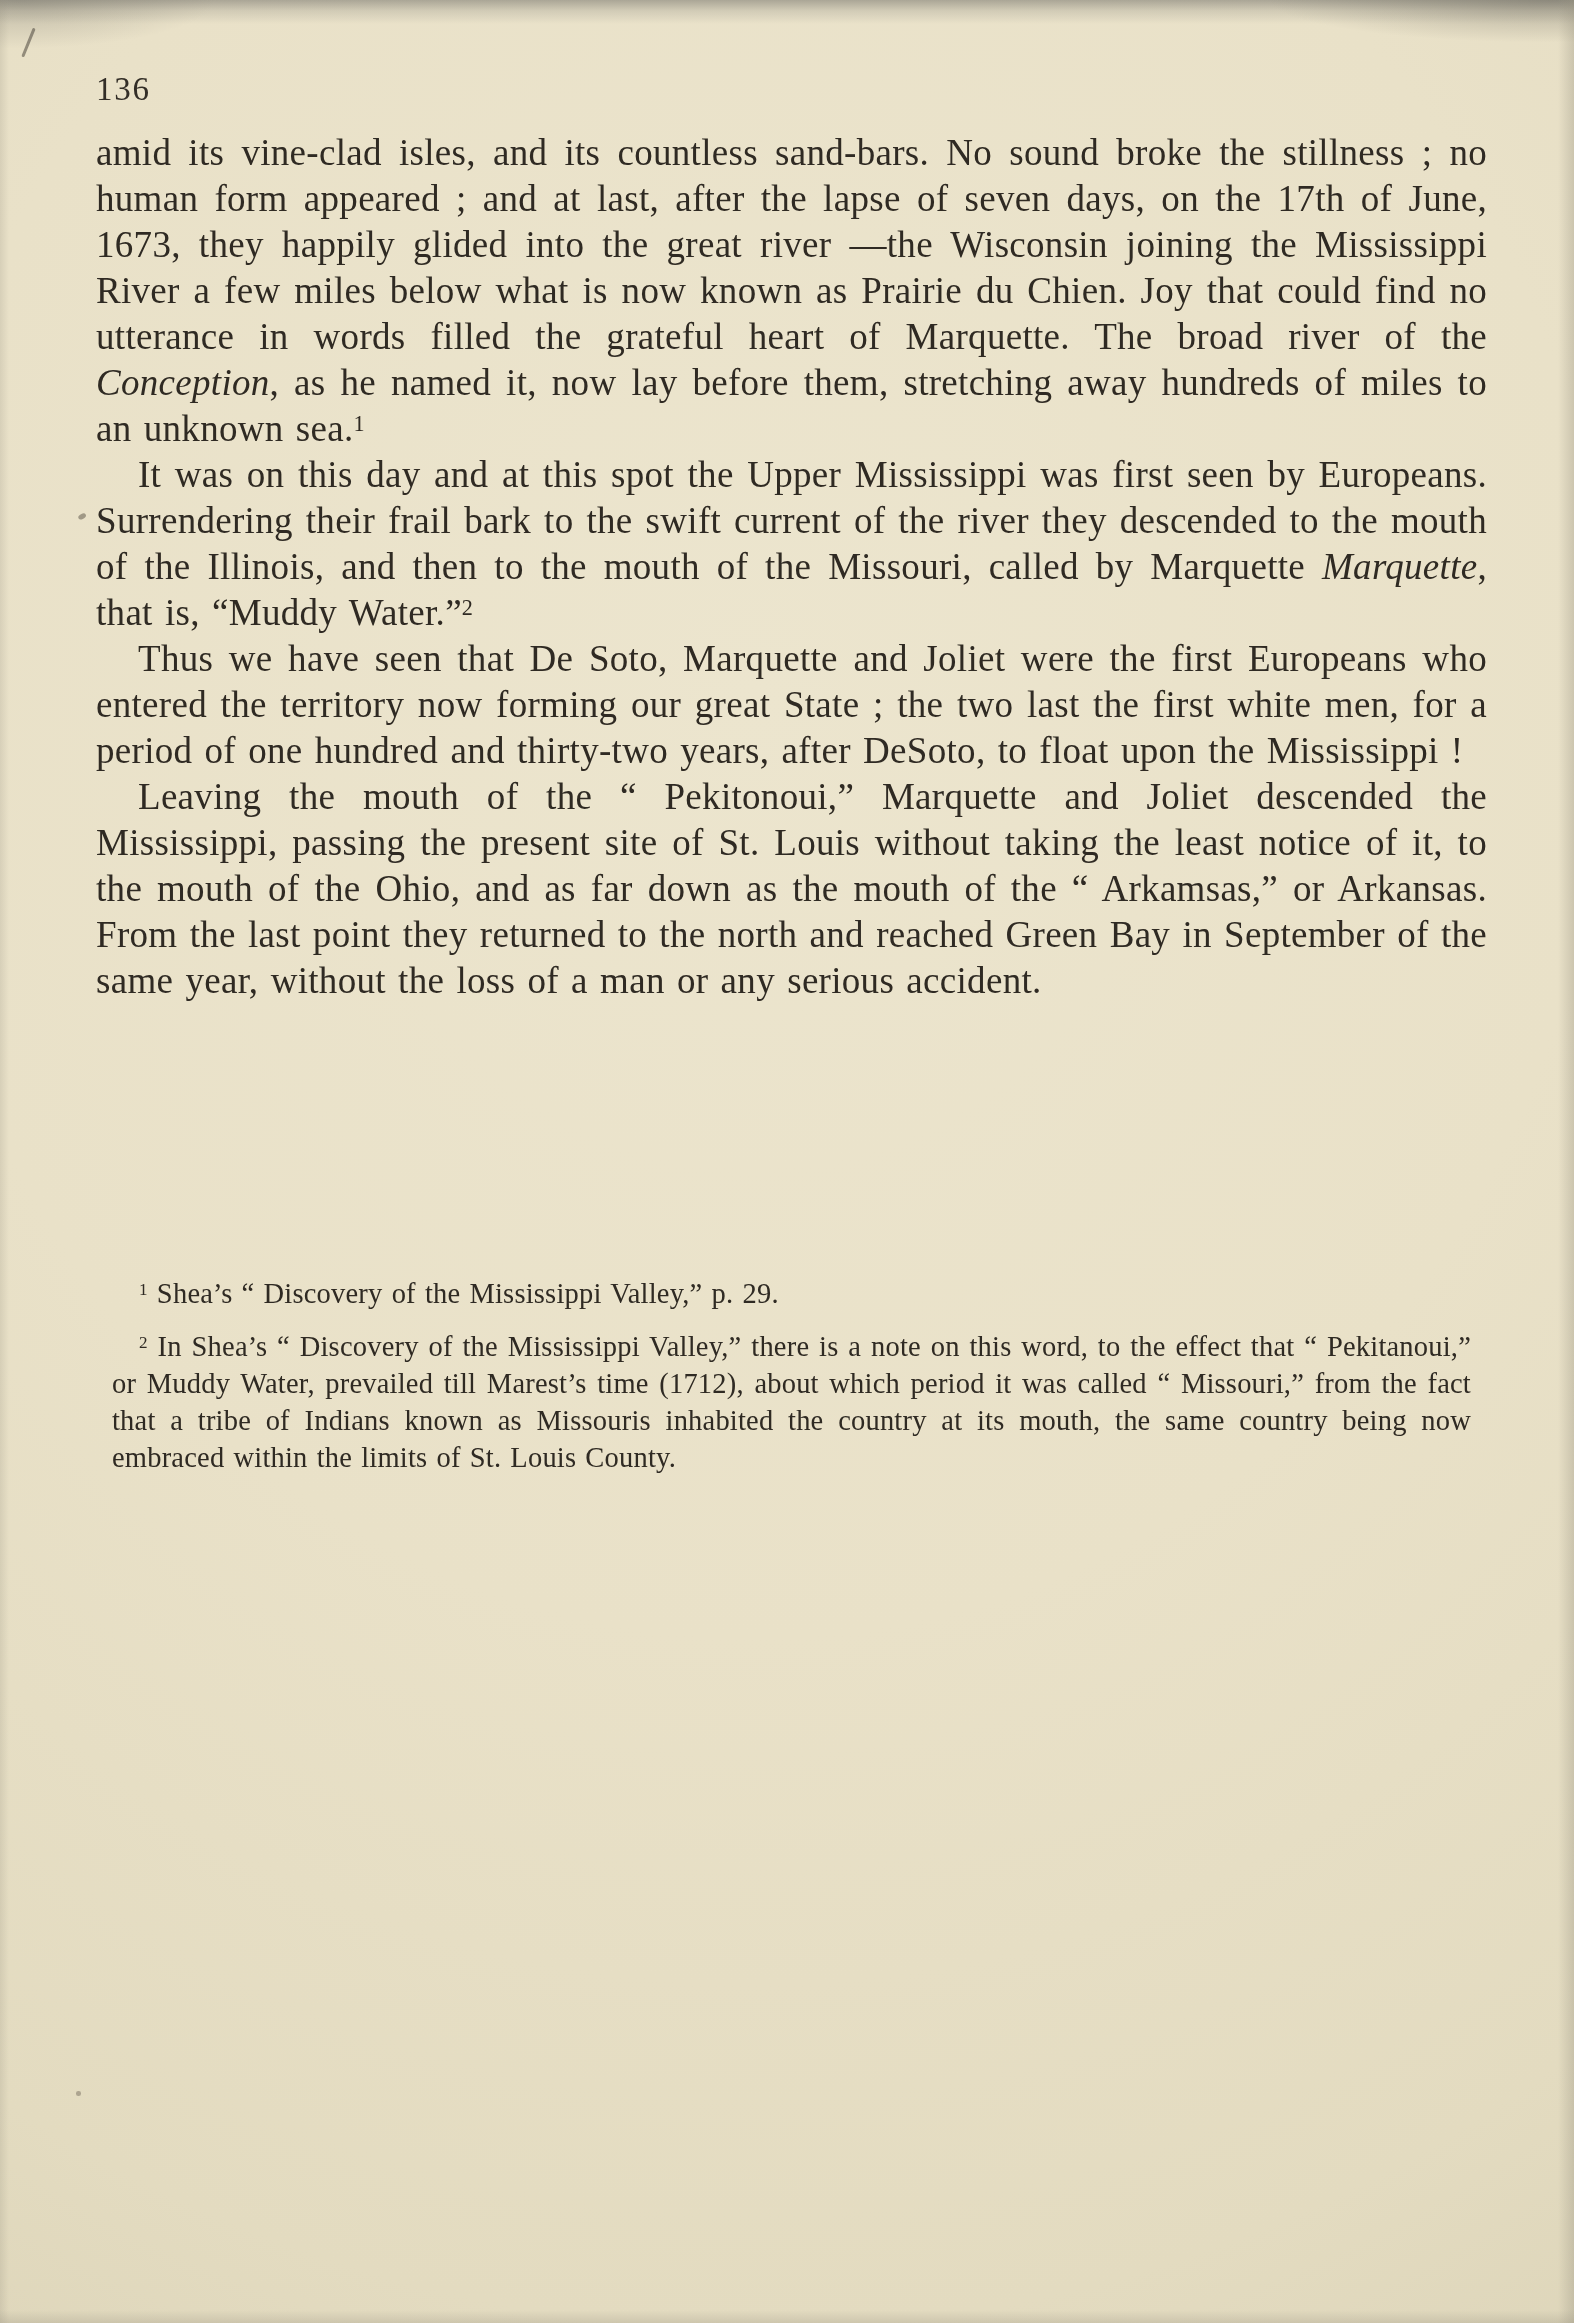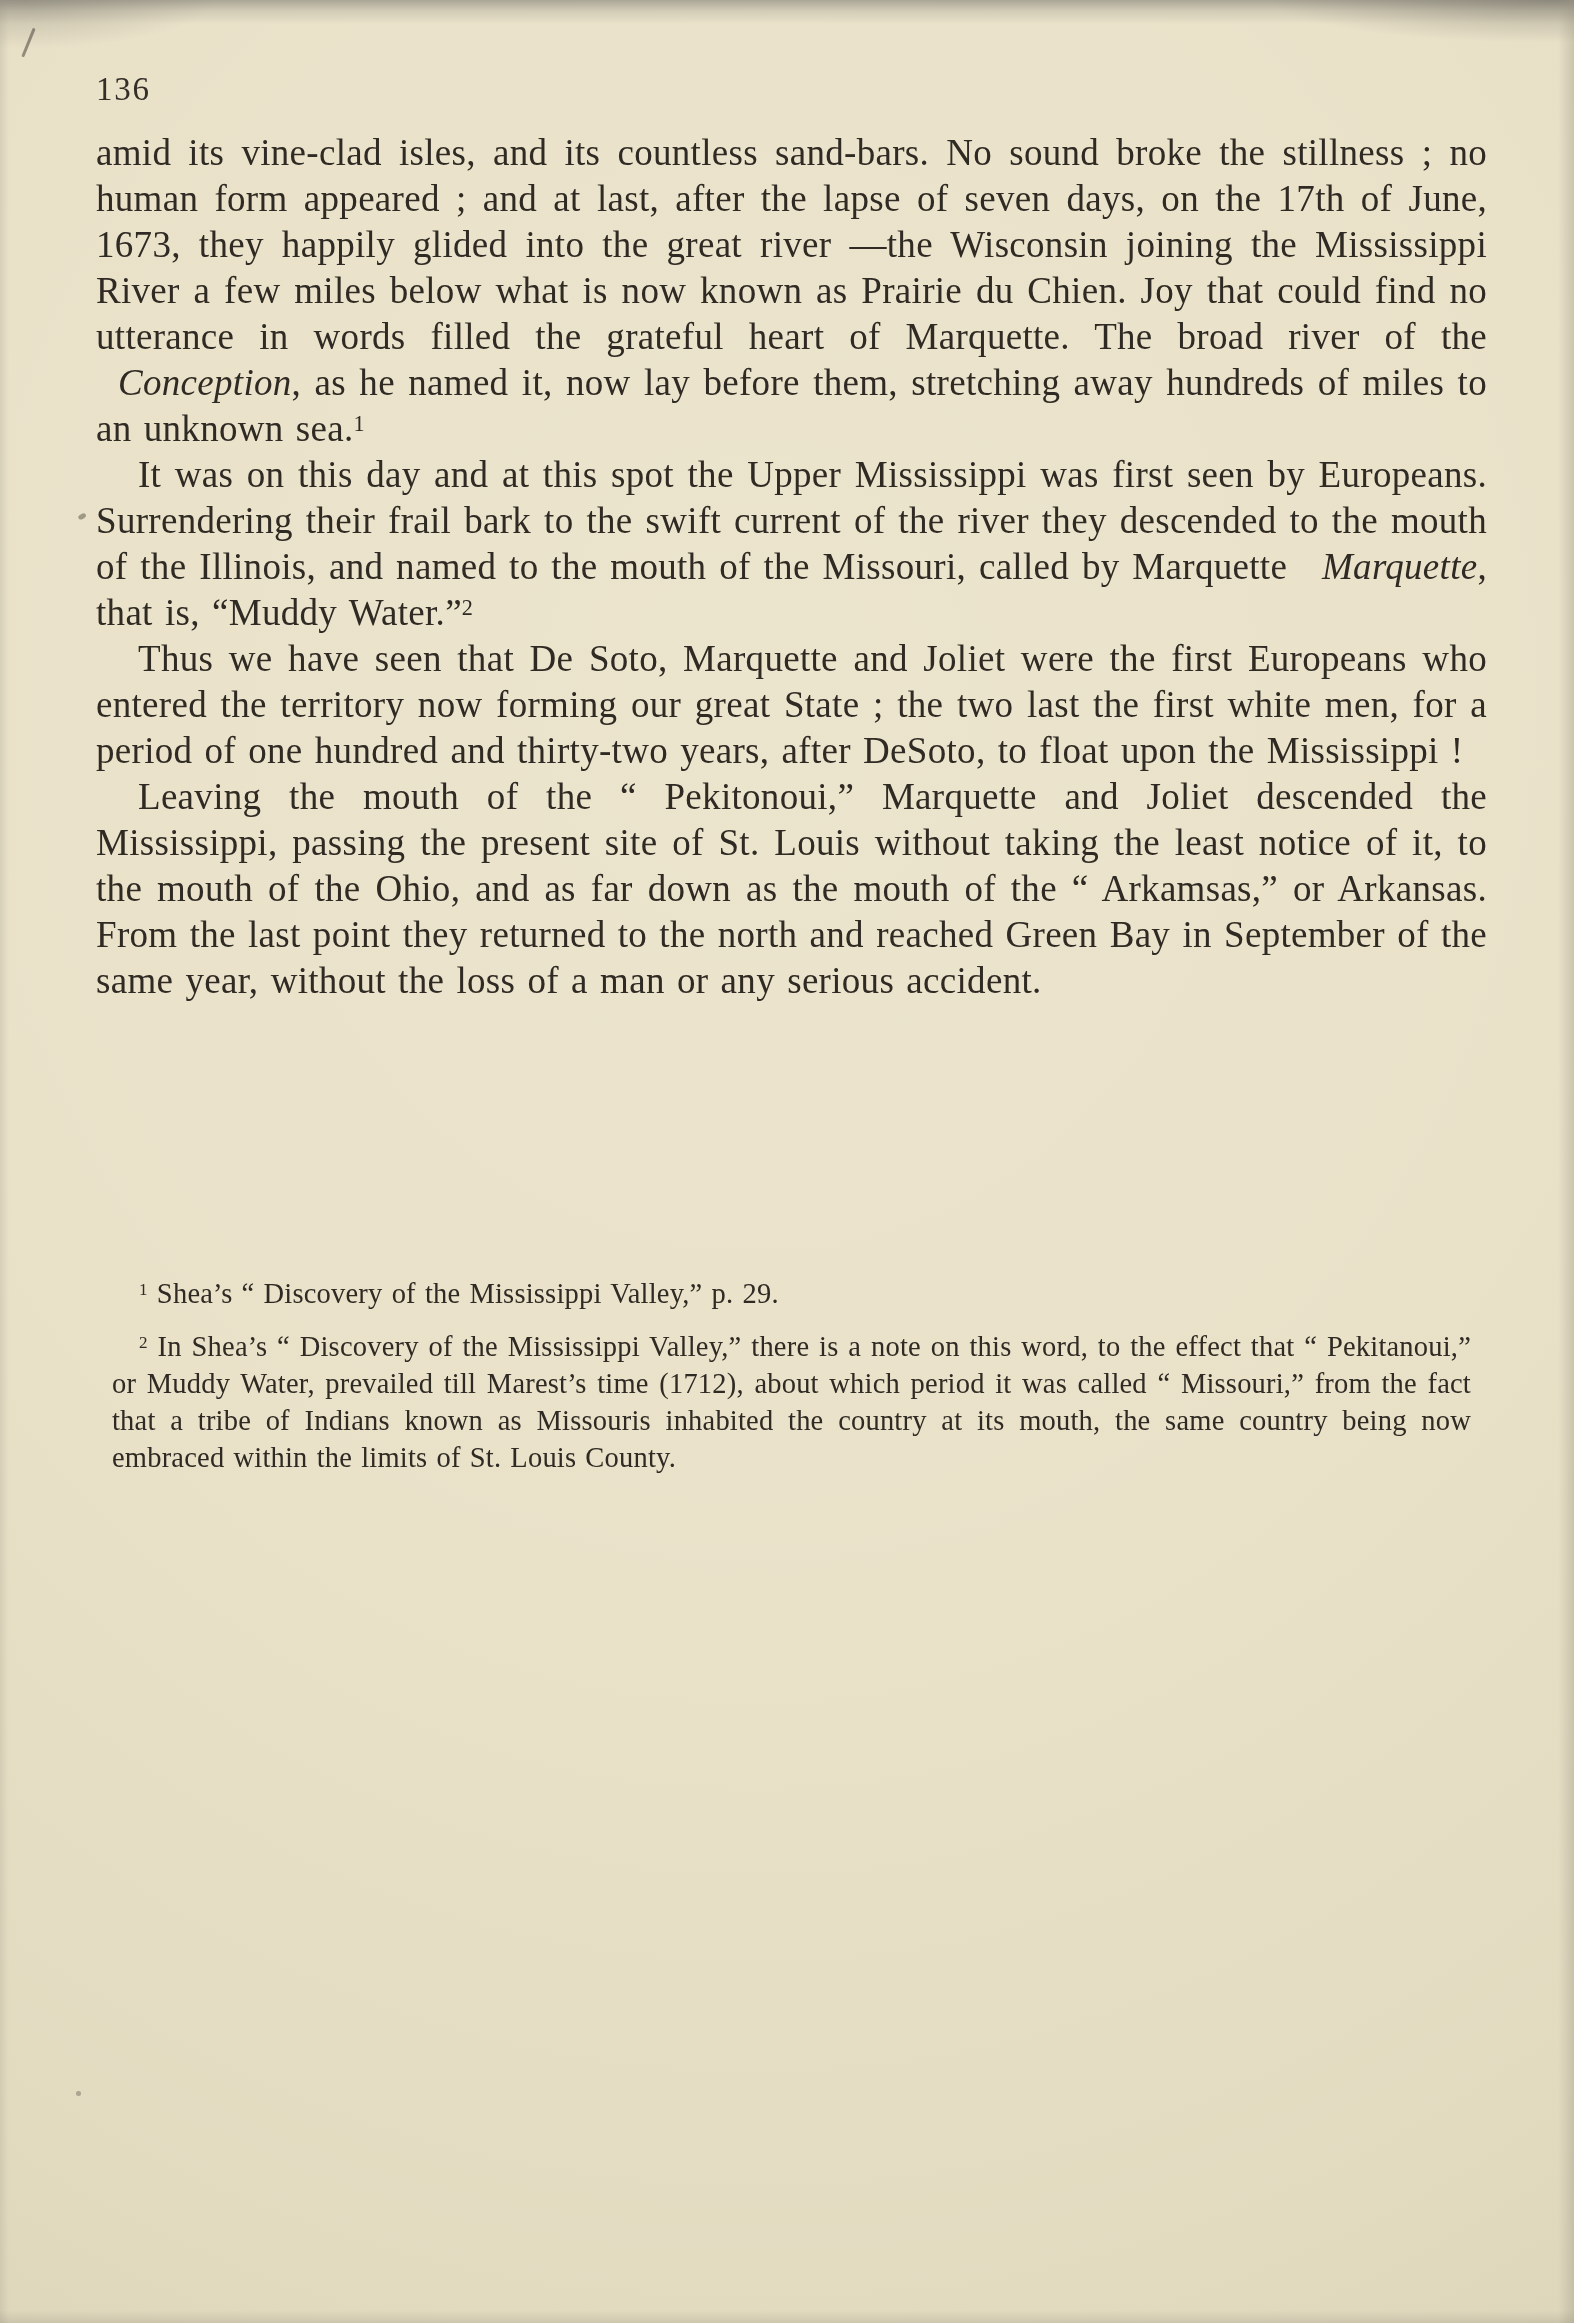--- a/index.html
+++ b/index.html
@@ -68,21 +68,21 @@
     font-size: 31px; font-weight: bold; letter-spacing: 2.3px; color: #332e27;
   }
   
   .body-text {
     position: absolute; top: 130px; left: 96px; width: 1391px;
     font-size: 37px; line-height: 46px;
     text-align: justify; letter-spacing: 0.3px; word-spacing: 2.7px;
   }
   .para { margin: 0; text-indent: 42px; }
   .para.no-indent { text-indent: 0; }
-  .it { font-style: italic; margin-left: 22px; }
+  .it { font-style: italic; }
   sup {
     font-size: 0.6em; line-height: 0;
     vertical-align: baseline; position: relative; top: -0.45em;
   }
   
   .footnotes {
     position: absolute; top: 1259px; left: 96px; width: 1391px;
     font-size: 28.5px; line-height: 37px;
     text-align: justify; letter-spacing: 0.2px; word-spacing: 1.8px;
   }
@@ -102,21 +102,21 @@
   <div class="artifact-slash"></div>
   <div class="artifact-speck"></div>
   <div class="artifact-dot"></div>
 
   <header class="page-header">
     <span class="page-number">136</span>
   </header>
 
   <main class="body-text">
     <p class="para no-indent"><span>amid its vine-clad isles, and its countless sand-bars.  No sound broke the stillness ; no human form appeared ; and at last, after the lapse of seven days, on the 17th of June, 1673, they happily glided into the great river —the Wisconsin joining the Mississippi River a few miles below what is now known as Prairie du Chien.  Joy that could find no utterance in words filled the grateful heart of Marquette.  The broad river of the </span><span class="it">Conception</span><span>, as he named it, now lay before them, stretching away hundreds of miles to an unknown sea.</span><sup>1</sup></p>
-    <p class="para"><span>It was on this day and at this spot the Upper Mississippi was first seen by Europeans.  Surrendering their frail bark to the swift current of the river they descended to the mouth of the Illinois, and named to the mouth of the Missouri, called by Marquette </span><span class="it">Marquette</span><span>, that is, “Muddy Water.”</span><sup>2</sup></p>
+    <p class="para"><span>It was on this day and at this spot the Upper Mississippi was first seen by Europeans.  Surrendering their frail bark to the swift current of the river they descended to the mouth of the Illinois, and then to the mouth of the Missouri, called by Marquette </span><span class="it">Marquette</span><span>, that is, “Muddy Water.”</span><sup>2</sup></p>
     <p class="para"><span>Thus we have seen that De Soto, Marquette and Joliet were the first Europeans who entered the territory now forming our great State ; the two last the first white men, for a period of one hundred and thirty-two years, after DeSoto, to float upon the Mississippi !</span></p>
     <p class="para"><span>Leaving the mouth of the “ Pekitonoui,” Marquette and Joliet descended the Mississippi, passing the present site of St. Louis without taking the least notice of it, to the mouth of the Ohio, and as far down as the mouth of the “ Arkamsas,” or Arkansas.  From the last point they returned to the north and reached Green Bay in September of the same year, without the loss of a man or any serious accident.</span></p>
   </main>
 
   <section class="footnotes">
     <p class="footnote"><sup>1</sup><span> Shea’s “ Discovery of the Mississippi Valley,” p. 29.</span></p>
     <p class="footnote"><sup>2</sup><span> In Shea’s “ Discovery of the Mississippi Valley,” there is a note on this word, to the effect that “ Pekitanoui,” or Muddy Water, prevailed till Marest’s time (1712), about which period it was called “ Missouri,” from the fact that a tribe of Indians known as Missouris inhabited the country at its mouth, the same country being now embraced within the limits of St. Louis County.</span></p>
   </section>
 
 </div>

